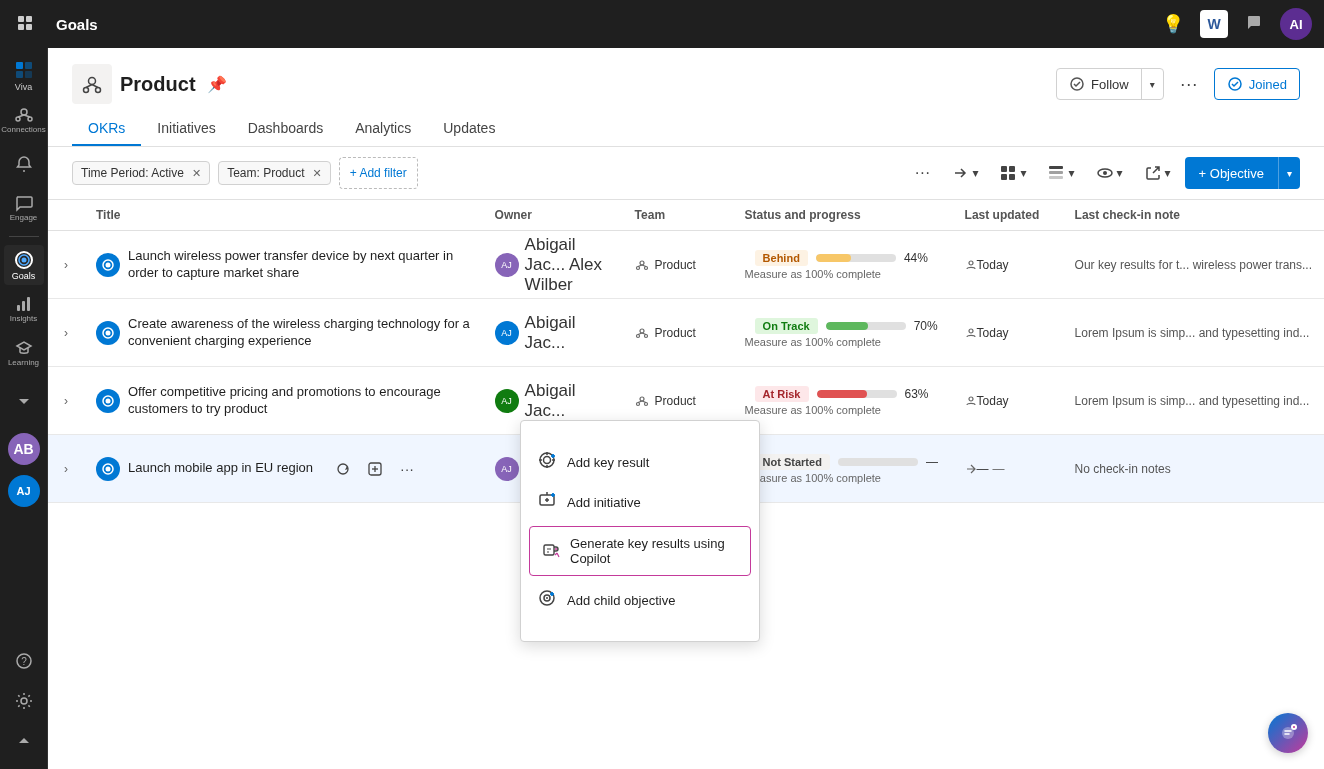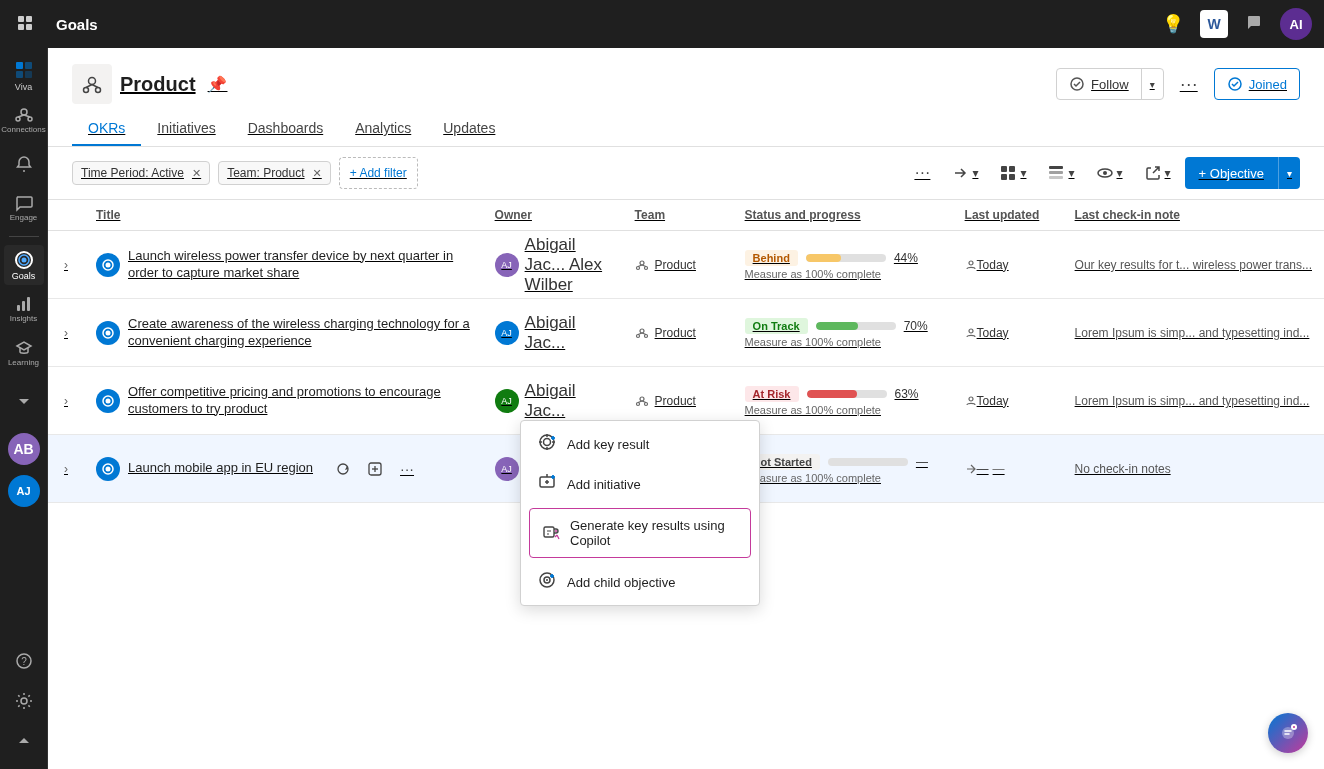--- a/index.html
+++ b/index.html
@@ -46,21 +46,20 @@
     .nav-separator { width: 30px; height: 1px; background: #444; margin: 4px 0; }
     .nav-bottom { margin-top: auto; }
 
     
     .content-area {
       flex: 1;
       display: flex;
       flex-direction: column;
       background: #fff;
       overflow: hidden;
-      text-decoration: underline;
     }
 
     
     .content-header {
       padding: 16px 24px 0;
       border-bottom: 1px solid #e0e0e0;
     }
     .header-top {
       display: flex;
       align-items: center;
@@ -148,21 +147,21 @@
 
     .owner-cell { display: flex; align-items: center; gap: 6px; }
     .owner-avatar { width: 24px; height: 24px; border-radius: 50%; background: #5c2d91; color: #fff; font-size: 9px; display: flex; align-items: center; justify-content: center; overflow: hidden; flex-shrink: 0; }
     .owner-avatar.blue { background: #0078d4; }
     .owner-avatar.green { background: #107c10; }
     .owner-name { font-size: 17px; color: #333; }
 
     .team-cell { display: flex; align-items: center; gap: 6px; color: #333; font-size: 12px; }
 
     .status-badge {
-      display: inline-block; padding: 2px 8px; border-radius: 3px; font-size: 11px; font-weight: 600;
+      display: inline-block; padding: 2px 8px; border-radius: 3px; font-size: 11px; font-weight: 600; margin-left: 10px;
     }
     .status-behind { background: #fdf2e3; color: #b35800; }
     .status-ontrack { background: #dff6dd; color: #107c10; }
     .status-atrisk { background: #fde7e9; color: #a4262c; }
     .status-notstarted { background: #f3f2f1; color: #444; }
 
     .progress-container { display: flex; align-items: center; gap: 8px; }
     .progress-bar-wrap { width: 80px; height: 8px; background: #e0e0e0; border-radius: 4px; overflow: hidden; }
     .progress-bar { height: 100%; border-radius: 4px; }
     .progress-pct { font-size: 12px; color: #333; }
@@ -182,21 +181,21 @@
     .dropdown-menu {
       position: absolute;
       background: #fff;
       border: 1px solid #d1d1d1;
       border-radius: 4px;
       box-shadow: 0 4px 16px rgba(0,0,0,0.15);
       width: 240px;
       z-index: 100;
       top: 420px;
       left: 520px;
-      padding: 3px 0;
+      padding: 21px 0;
     }
     .menu-item {
       display: flex; align-items: center; gap: 10px;
       padding: 9px 16px; cursor: pointer; font-size: 13px; color: #1f1f1f;
     }
     .menu-item.copilot {
       border: 1.5px solid #c43a9b;
       border-radius: 4px;
       margin: 4px 8px;
       padding: 9px 12px;

